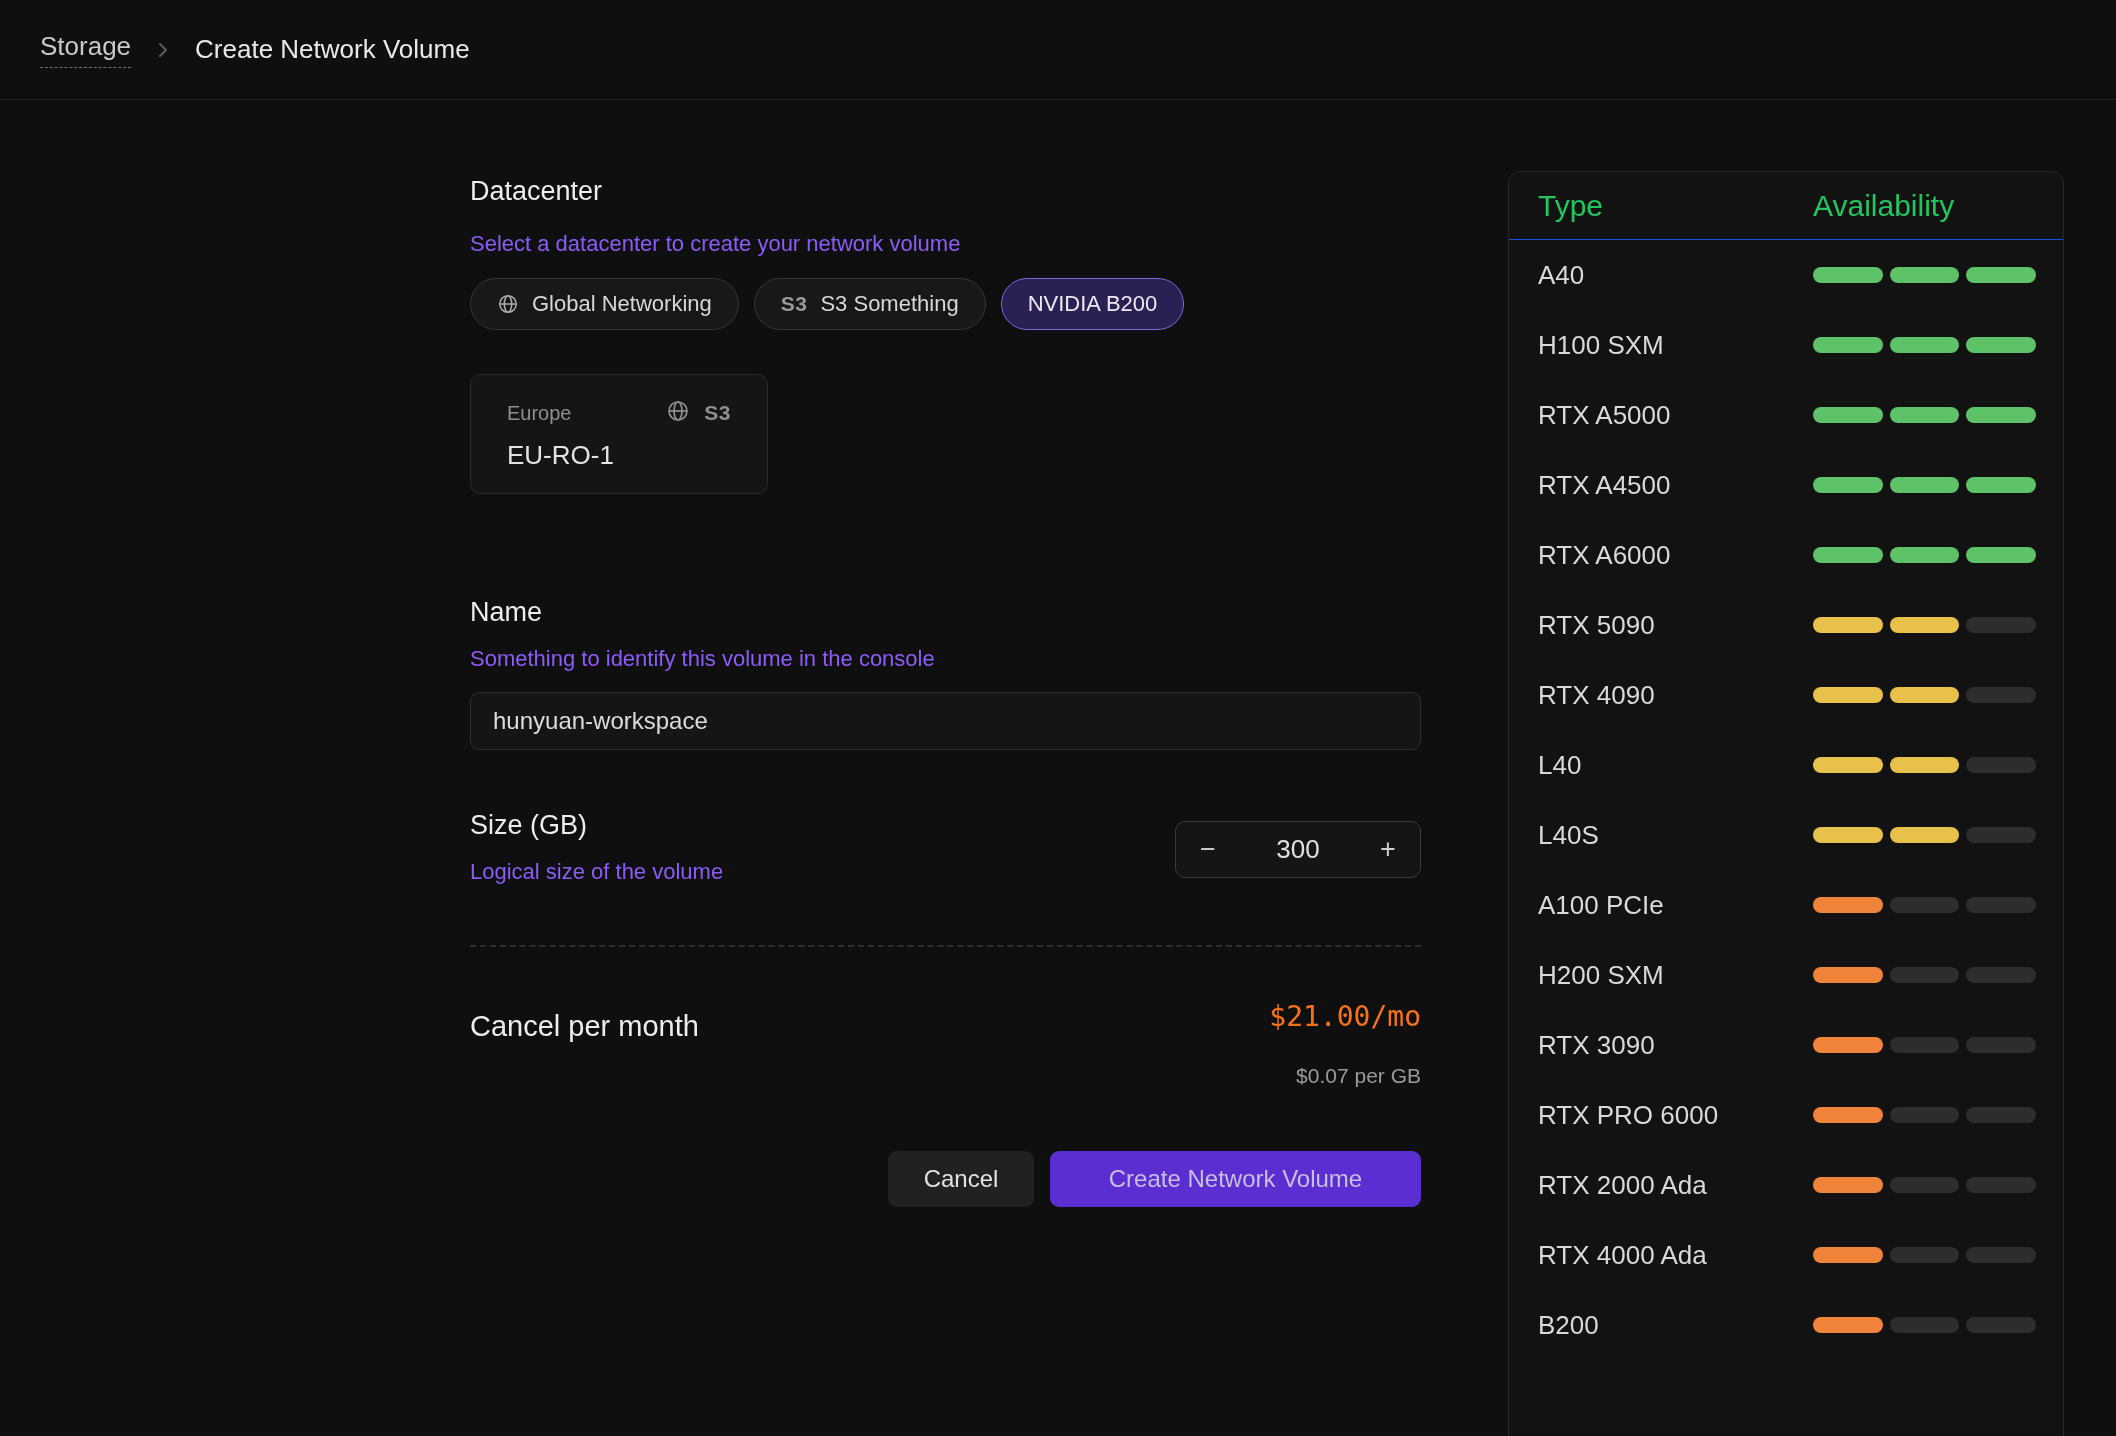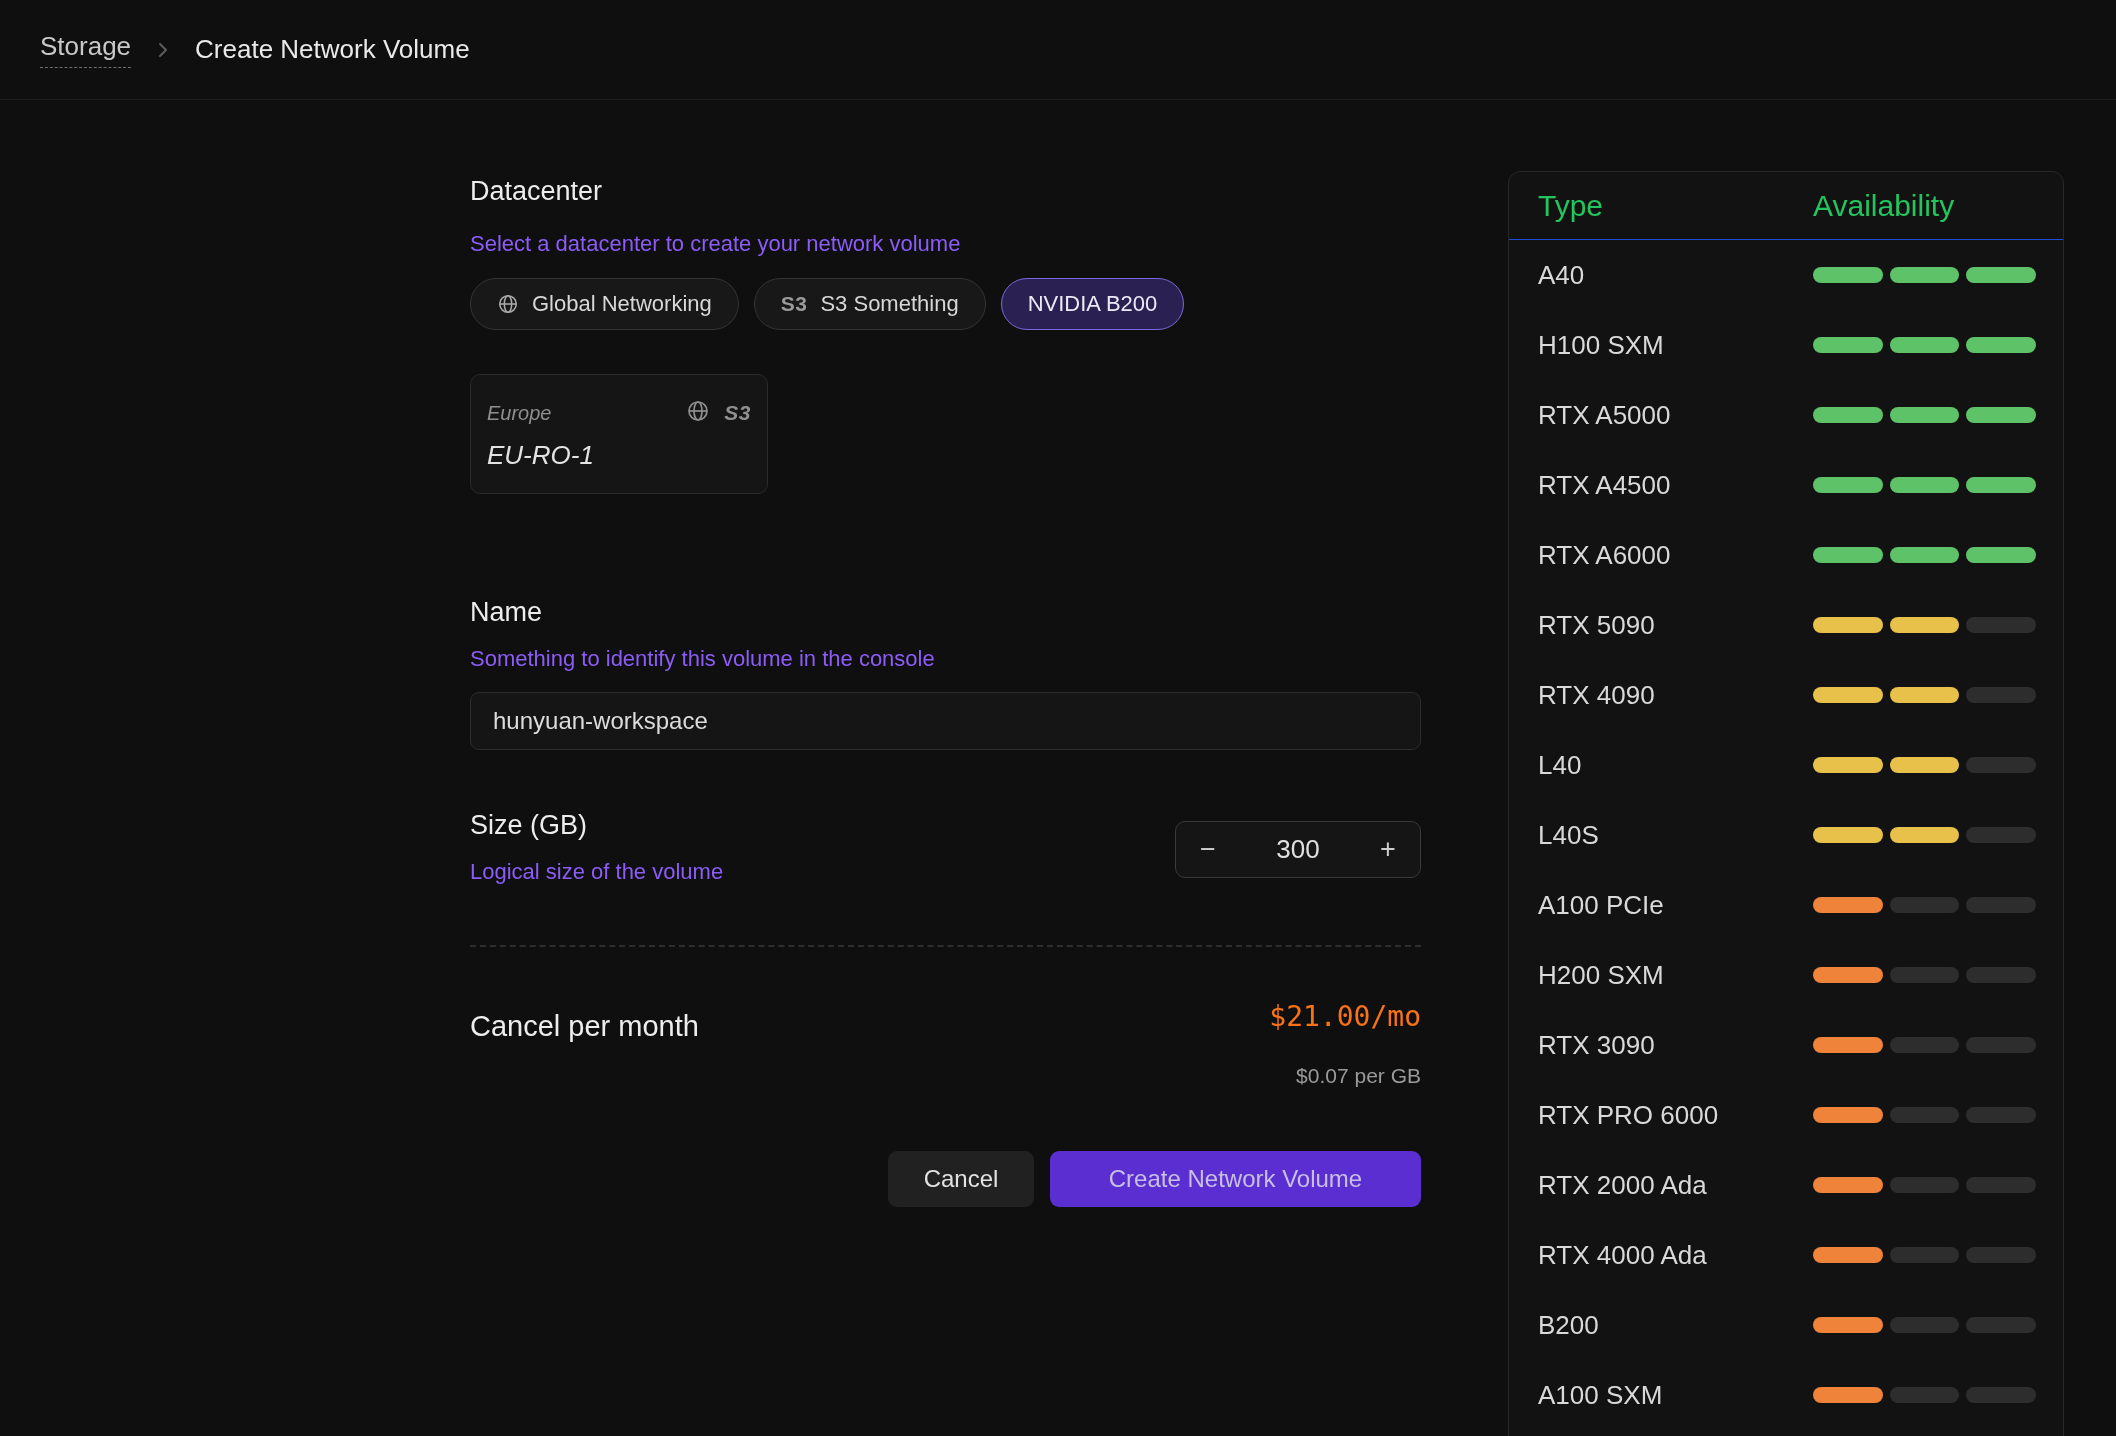--- a/index.html
+++ b/index.html
@@ -42,21 +42,21 @@
     display:inline-flex; align-items:center; gap:13px; padding:0 26px; cursor:pointer;
   }
   .chip-icon { display:flex; align-items:center; color:#a9a9a9; }
   .chip-s3 { font-weight:700; color:#9a9a9a; font-size:21px; letter-spacing:.5px; }
   .chip-selected { background:#2a2152; border:1.5px solid #7a67d9; color:#eceaf6; }
 
   
   .dc-card {
     position:absolute; top:374px; left:0; width:298px; height:120px;
     background:#151515; border:1px solid #2a2a2a; border-radius:10px;
-    padding:24px 16px; cursor:pointer;font-style:italic;
+    padding:24px 36px; cursor:pointer;
   }
   .dc-top { display:flex; justify-content:space-between; align-items:center; }
   .dc-region { font-size:20px; color:#8f8f8f; }
   .dc-icons { display:flex; align-items:center; gap:14px; color:#8f8f8f; }
   .dc-s3 { font-weight:700; font-size:21px; color:#8f8f8f; letter-spacing:.5px; }
   .dc-name { margin-top:13px; font-size:26px; color:#e3e3e3; }
 
   
   .name-input {
     position:absolute; top:692px; left:0; width:100%; height:58px;
@@ -320,22 +320,14 @@
         </span>
       </div>
       <div class="tbl-row">
         <span class="row-label">B200</span>
         <span class="pills">
           <span class="pill" style="background: rgb(238, 131, 57);"></span>
           <span class="pill" style="background: rgb(45, 45, 45);"></span>
           <span class="pill" style="background: rgb(45, 45, 45);"></span>
         </span>
       </div>
-      <div class="tbl-row">
-        <span class="row-label">A100 SXM</span>
-        <span class="pills">
-          <span class="pill" style="background: rgb(238, 131, 57);"></span>
-          <span class="pill" style="background: rgb(45, 45, 45);"></span>
-          <span class="pill" style="background: rgb(45, 45, 45);"></span>
-        </span>
-      </div>
     </div>
 </aside>
 
 </body></html>

